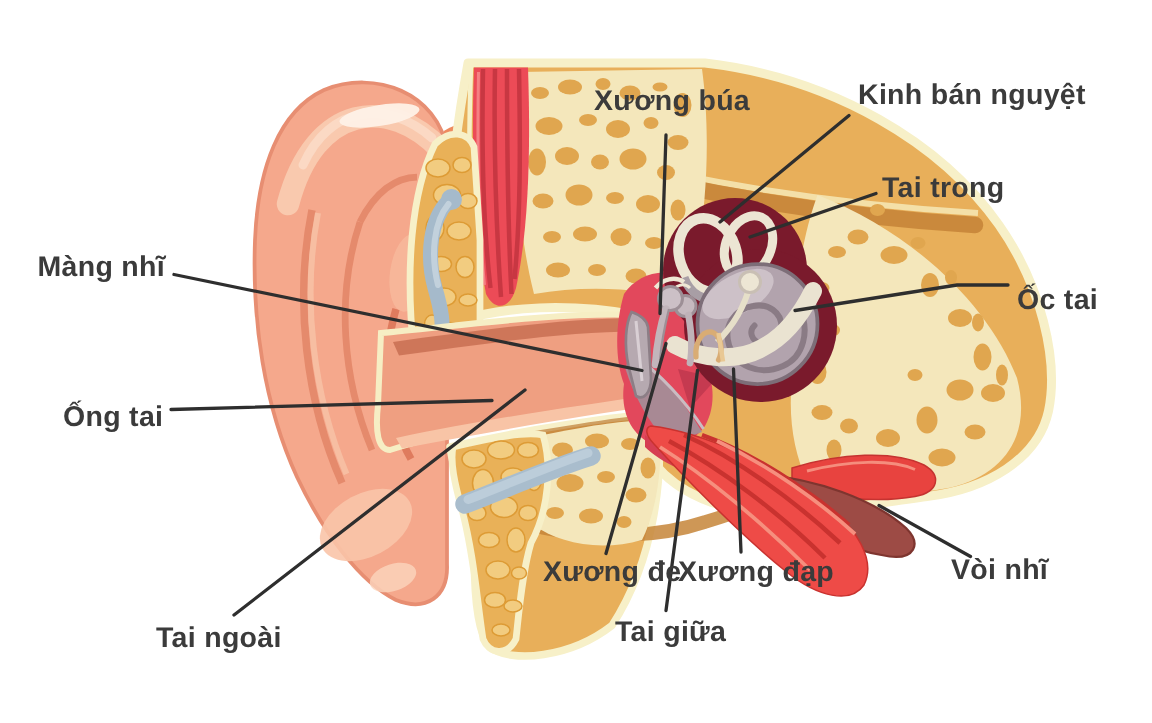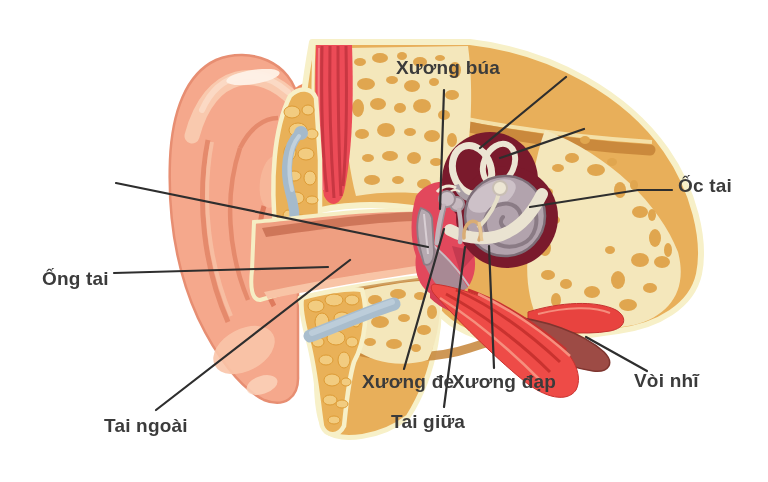--- a/index.html
+++ b/index.html
@@ -291,21 +291,24 @@
     <path d="M 116,183 L 428,247"></path>
     <path d="M 114,273 L 328,267"></path>
     <path d="M 156,410 L 350,260"></path>
     <path d="M 404,369 L 444,229"></path>
     <path d="M 444,407 L 465,247"></path>
     <path d="M 494,368 L 489,246"></path>
     <path d="M 647,371 L 586,337"></path>
   </g>
 </svg>
 
+  <div class="lbl" style="left:25px;top:169px">Màng nhĩ</div>
   <div class="lbl" style="left:42px;top:269px">Ống tai</div>
   <div class="lbl" style="left:396px;top:58px">Xương búa</div>
   <div class="lbl" style="left:104px;top:416px">Tai ngoài</div>
-  <div class="lbl" style="left:678px;top:176px">Ốc tai</div>
+  <div class="lbl" style="left:572px;top:54px">Kinh bán nguyệt</div>
+  <div class="lbl" style="left:588px;top:116px">Tai trong</div>
+  <div class="lbl" style="left:678px;top:191px">Ốc tai</div>
   <div class="lbl" style="left:452px;top:372px">Xương đạp</div>
   <div class="lbl" style="left:362px;top:372px">Xương đe</div>
-  <div class="lbl" style="left:391px;top:412px">Tai giữa</div>
+  <div class="lbl" style="left:410px;top:412px">Tai giữa</div>
   <div class="lbl" style="left:634px;top:371px">Vòi nhĩ</div>
 </div>
 
 </body></html>

